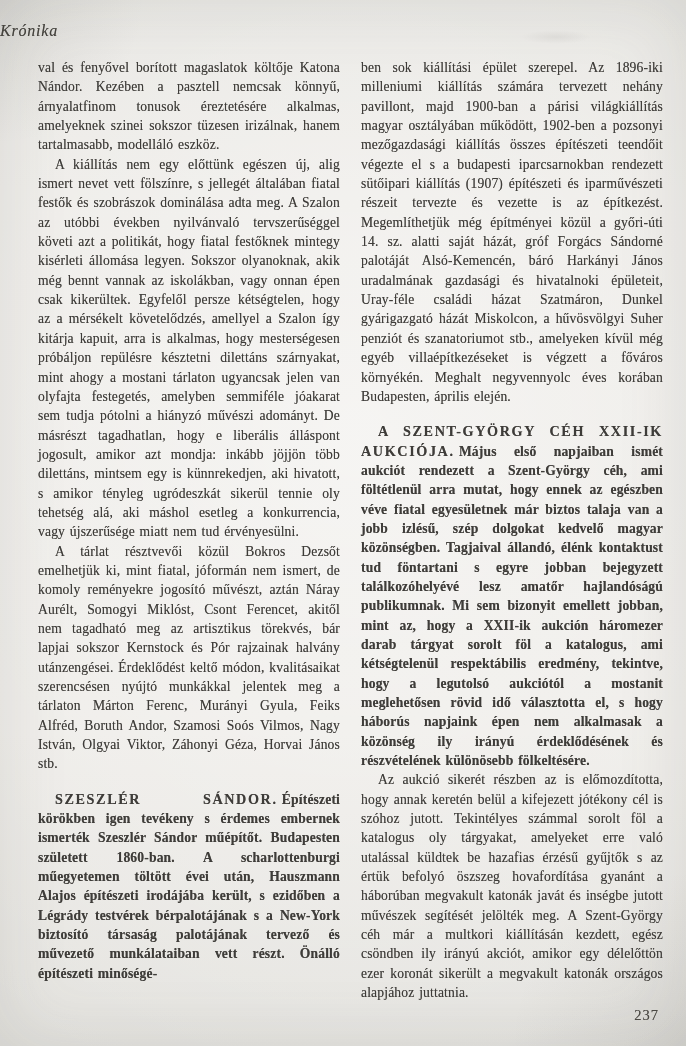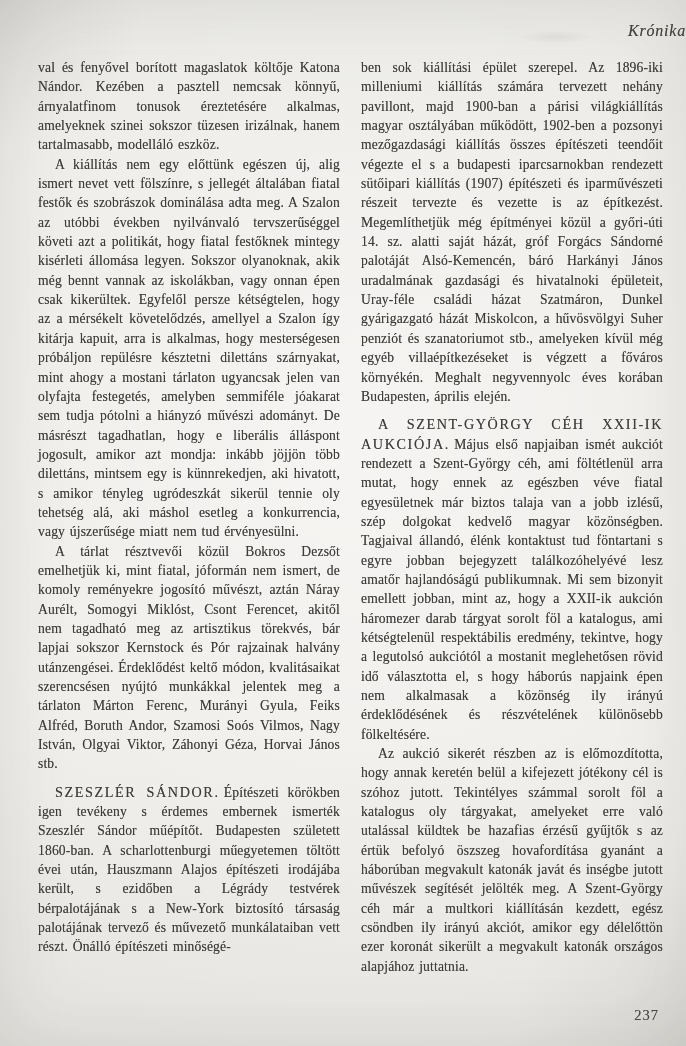--- a/index.html
+++ b/index.html
@@ -19,21 +19,21 @@
       linear-gradient(180deg, #e7e6e2 0%, #eceae6 18%, #edebe7 70%, #e4e3df 100%);
     box-shadow: inset 0 0 70px rgba(95,92,85,0.14);
     font-family: "Liberation Serif", "DejaVu Serif", serif;
     color: #3e3c39;
   }
   .running-head {
     position: absolute;
     top: 22px;
     left: 0;
     width: 100%;
-    text-align: right;
+    text-align: left;
     font-style: italic;
     font-size: 16px;
     letter-spacing: 0.8px;
     color: #45433e;
     text-shadow: 0 0 0.5px rgba(69,67,62,0.55);
   }
   .columns {
     position: absolute;
     top: 58px;
     left: 38px;
@@ -50,21 +50,22 @@
     text-shadow: 0 0 0.5px rgba(62,60,55,0.55);
   }
   .col p {
     margin: 0;
     padding: 0;
   }
   .col p.ind {
     text-indent: 17px;
   }
   .col p.sect {
-    margin-top: 9px;
+    margin-top: 16px;
+    font-weight: bold;
   }
   .lead {
     letter-spacing: 1.6px;
     font-size: 14.2px;
     margin-right: 0.30em;
     white-space: normal;
   }
   .page-number {
     position: absolute;
     right: 27px;

